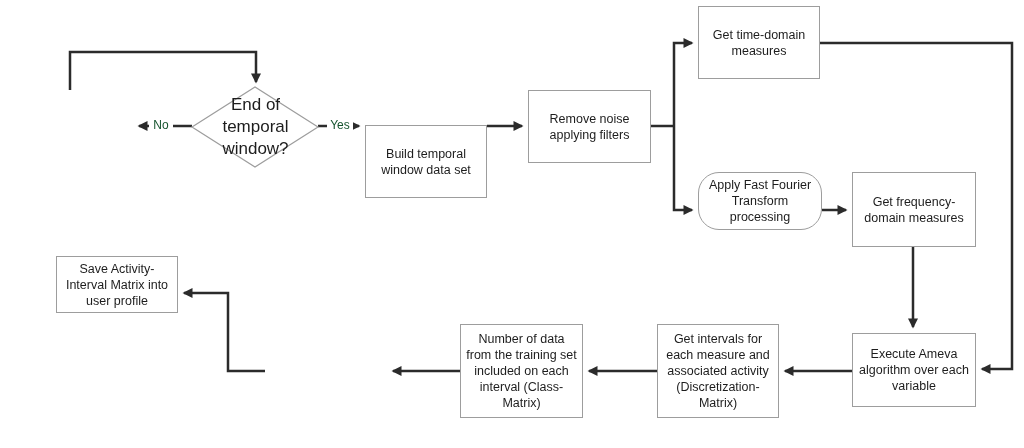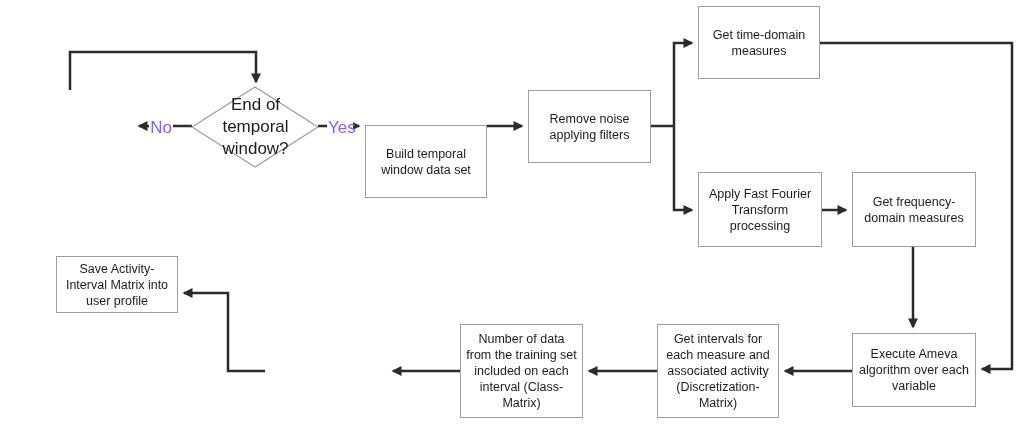--- a/index.html
+++ b/index.html
@@ -38,32 +38,32 @@
     align-items: center;
     justify-content: center;
     text-align: center;
     font-size: 17px;
     line-height: 1.28;
     color: #1d1d1d;
     background: transparent;
   }
   .edge-label {
     position: absolute;
-    font-size: 17px;
-    color: #8b5cf6;
+    font-size: 12px;
+    color: #14532d;
     background: #ffffff;
     padding: 0 1px;
     text-align: center;
   }
   
   .n-recovery  { left: 8px;   top: 90px;  width: 125px; height: 73px; }
   .n-build     { left: 365px; top: 102px;  width: 122px; height: 73px; margin-top: 23px; }
   .n-remove    { left: 528px; top: 90px;  width: 123px; height: 73px; }
   .n-time      { left: 698px; top: 6px;   width: 122px; height: 73px; }
-  .n-fft       { left: 698px; top: 172px; width: 124px; height: 75px; }
+  .n-fft       { left: 698px; top: 172px; width: 124px; height: 58px; border-radius: 21px; }
   .n-freq      { left: 852px; top: 172px; width: 124px; height: 75px; }
   .n-ameva     { left: 852px; top: 333px; width: 124px; height: 74px; }
   .n-intervals { left: 657px; top: 324px; width: 122px; height: 94px; }
   .n-numdata   { left: 460px; top: 324px; width: 123px; height: 94px; }
   .n-obtain    { left: 265px; top: 307px; width: 122px; height: 129px; }
   .n-save      { left: 56px;  top: 256px; width: 122px; height: 57px; }
   .d-label     { left: 197px; top: 102px; width: 117px; height: 50px; }
   .l-no        { left: 149px; top: 118px; width: 24px; }
   .l-yes       { left: 327px; top: 118px; width: 26px; }
 </style>

